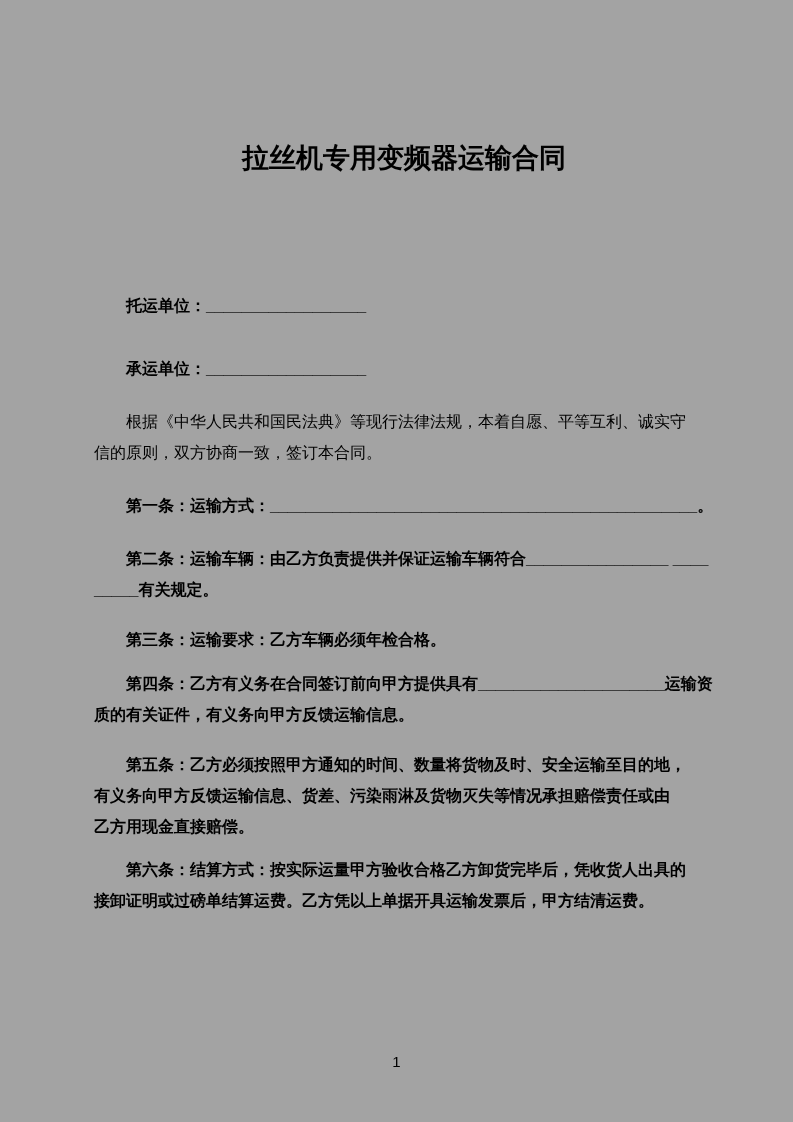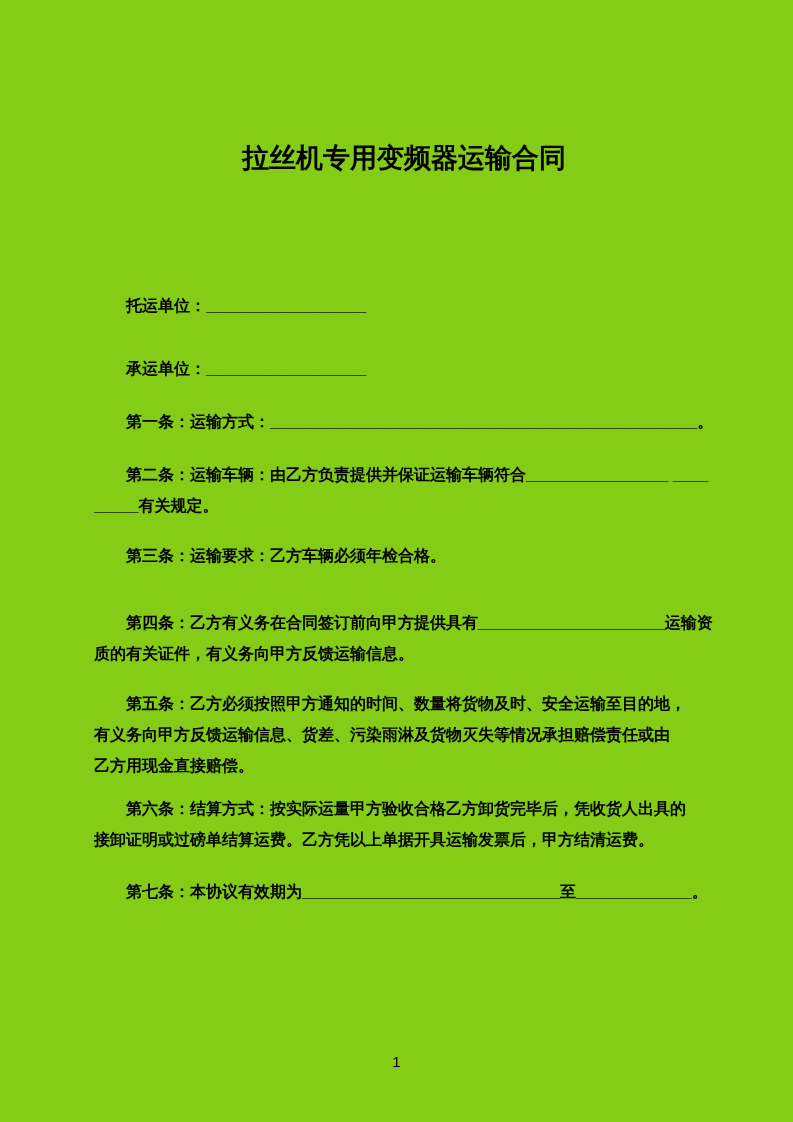--- a/index.html
+++ b/index.html
@@ -1,20 +1,20 @@
 <!DOCTYPE html>
 <html><head>
 <meta charset="utf-8">
 <style>
   html, body { margin: 0; padding: 0; background: #ffffff; }
   .page {
     width: 793px;
     height: 1122px;
     position: relative;
-    background: #84cc16;
+    background: #a3a3a3;
     overflow: hidden;
     font-family: "Liberation Sans", "DejaVu Sans", sans-serif;
     color: #000000;
   }
   .content { padding: 0 79px 0 94px; }
   .doc-title {
     margin: 138px 0 0 0;
     font-size: 27px;
     line-height: 40px;
     font-weight: bold;
@@ -27,21 +27,21 @@
     line-height: 31px;
     white-space: pre;
   }
   .indent { padding-left: 32px; }
   .bold { font-weight: bold; }
   .blank { font-weight: bold; }
   .para { margin-top: 22px; }
   .mt-first { margin-top: 112px; }
   .mt24 { margin-top: 32px; }
   .mt19 { margin-top: 19px; font-family: Liberation Serif, serif; }
-  .mt20 { margin-top: 36px; }
+  .mt20 { margin-top: 13px; }
   .mt12 { margin-top: 12px; }
   .mt21 { margin-top: 21px; }
   .page-num {
     position: absolute;
     top: 1051px;
     left: 0;
     right: 0;
     text-align: center;
     font-size: 15px;
     line-height: 21px;
@@ -52,20 +52,24 @@
 
 <div class="page">
   <div class="content">
 
     <h1 class="doc-title">拉丝机专用变频器运输合同</h1>
 
     <p class="ln bold indent mt-first"><span>托运单位：</span><span class="blank">__________________</span></p>
 
     <p class="ln bold indent mt24"><span>承运单位：</span><span class="blank">__________________</span></p>
 
+    <div class="para">
+      <p class="ln indent">根据《中华人民共和国民法典》等现行法律法规，本着自愿、平等互利、诚实守</p>
+      <p class="ln">信的原则，双方协商一致，签订本合同。</p>
+    </div>
 
     <div class="para bold">
       <p class="ln indent">第一条：运输方式：________________________________________________。</p>
     </div>
 
     <div class="para bold">
       <p class="ln indent">第二条：运输车辆：由乙方负责提供并保证运输车辆符合________________ ____</p>
       <p class="ln">_____有关规定。</p>
     </div>
 
@@ -82,20 +86,17 @@
       <p class="ln indent">第五条：乙方必须按照甲方通知的时间、数量将货物及时、安全运输至目的地，</p>
       <p class="ln">有义务向甲方反馈运输信息、货差、污染雨淋及货物灭失等情况承担赔偿责任或由</p>
       <p class="ln">乙方用现金直接赔偿。</p>
     </div>
 
     <div class="para bold mt12">
       <p class="ln indent">第六条：结算方式：按实际运量甲方验收合格乙方卸货完毕后，凭收货人出具的</p>
       <p class="ln">接卸证明或过磅单结算运费。乙方凭以上单据开具运输发票后，甲方结清运费。</p>
     </div>
 
-    <div class="para bold mt21">
-      <p class="ln indent">第七条：本协议有效期为_____________________________至_____________。</p>
-    </div>
 
   </div>
 
   <div class="page-num">1</div>
 </div>
 
 </body></html>

